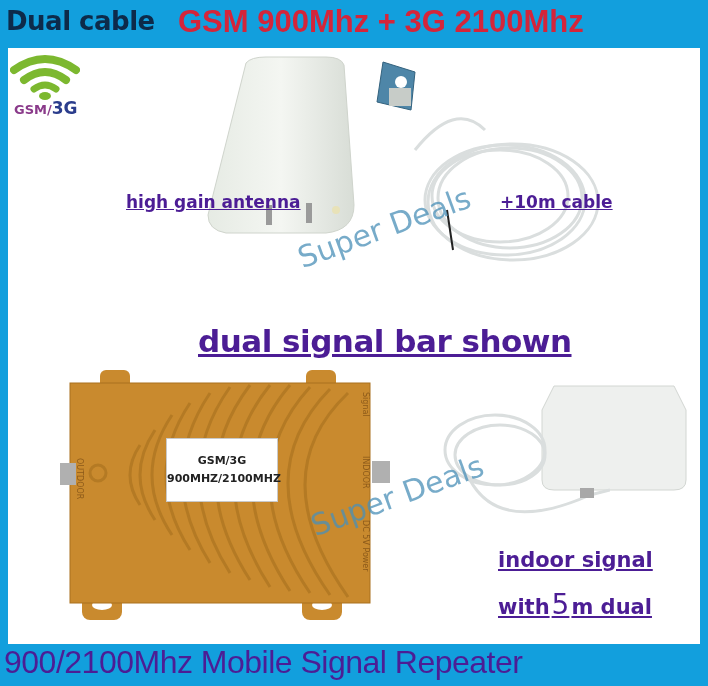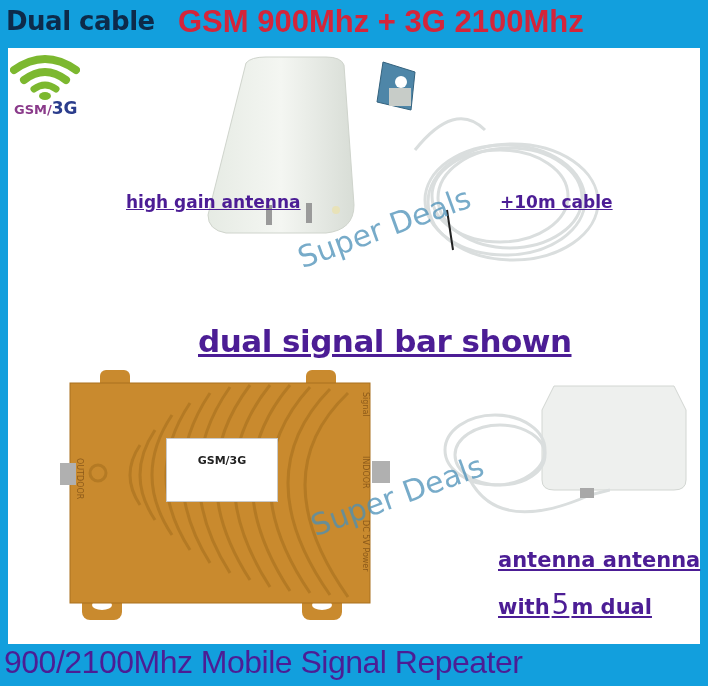--- a/index.html
+++ b/index.html
@@ -95,20 +95,21 @@
     <path d="M220 20 Q148 110 220 222"></path>
     <path d="M240 20 Q164 110 240 226"></path>
     <path d="M260 22 Q180 110 260 228"></path>
     <path d="M280 24 Q196 110 280 230"></path>
     <path d="M298 28 Q212 110 298 232"></path>
   </g>
   <circle cx="48" cy="108" r="8" fill="none" stroke="#b47a24" stroke-width="3"></circle>
 </svg>
 <div class="rep-label">
   <div>GSM/3G</div>
+  <div>900MHZ/2100MHZ</div>
 </div>
 <div class="side-text" style="left:84px;top:458px;">OUTDOOR</div>
 <div class="side-text" style="left:370px;top:456px;">INDOOR</div>
 <div class="side-text" style="left:370px;top:392px;">Signal</div>
 <div class="side-text" style="left:370px;top:520px;">DC 5V Power</div>
 
 <svg class="ant-in" viewBox="0 0 148 112">
   <path d="M14 6 L134 6 L146 30 L146 100 Q146 110 134 110 L14 110 Q2 110 2 100 L2 30 Z" fill="#eef0ee" stroke="#d2d6d2"></path>
 </svg>
 <svg class="cable" style="left:440px;top:395px;width:170px;height:140px;" viewBox="0 0 170 140">
@@ -117,16 +118,16 @@
     <ellipse cx="60" cy="60" rx="45" ry="30"></ellipse>
     <path d="M30 85 Q60 140 150 100"></path>
     <path d="M150 100 L170 95"></path>
   </g>
   <rect x="140" y="93" width="14" height="10" fill="#a8a8a8"></rect>
 </svg>
 
 <div class="watermark" style="left:305px;top:240px;">Super Deals</div>
 <div class="watermark" style="left:318px;top:508px;">Super Deals</div>
 
-<div class="red-label" style="left:498px;top:548px;font-size:21px;">antenna antenna</div>
+<div class="red-label" style="left:498px;top:548px;font-size:21px;">indoor signal</div>
 <div class="red-label" style="left:498px;top:588px;font-size:21px;"><span>with</span><span style="font-size:28px;font-weight:normal;margin:0 2px;">5</span><span>m dual</span></div>
 
 <div class="footer">900/2100Mhz Mobile Signal Repeater</div>
 
 </body></html>

